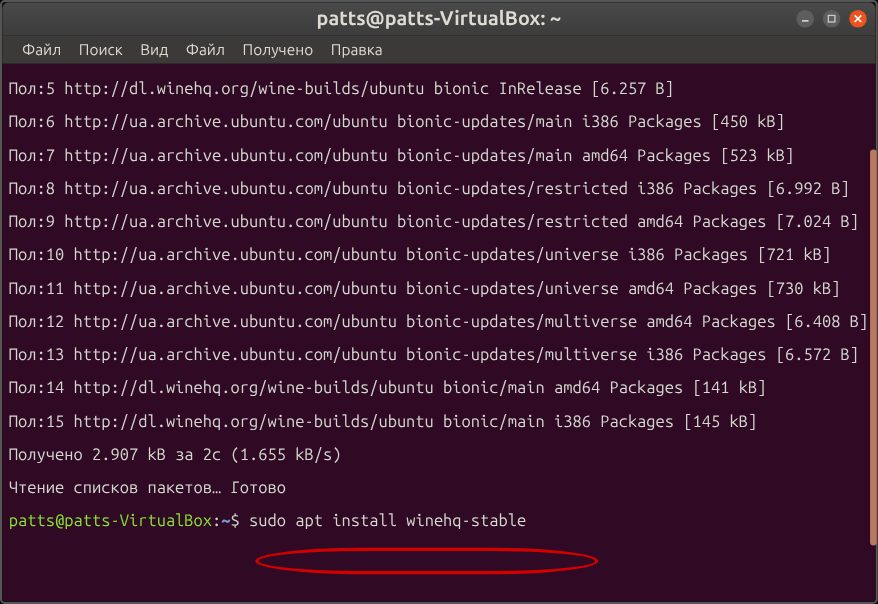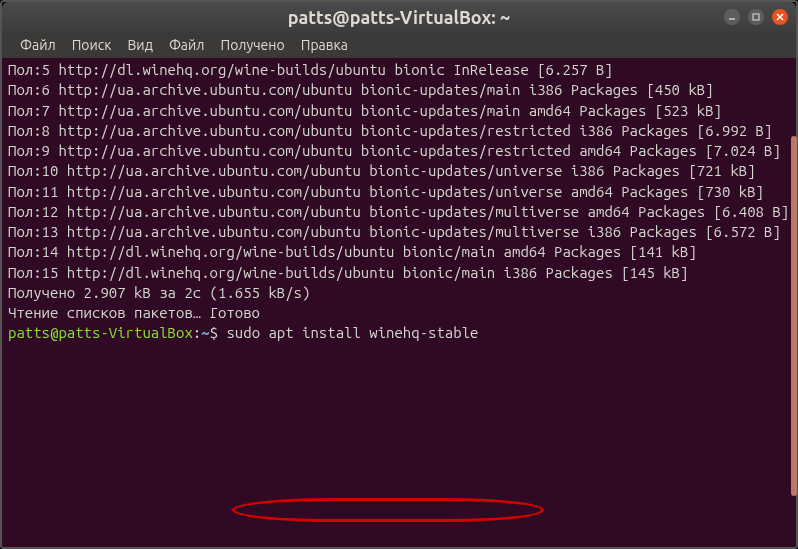--- a/index.html
+++ b/index.html
@@ -73,21 +73,21 @@
   background: #300a24;
   color: #d3d7cf;
   font-size: 15px;
   line-height: 1.35;
   padding: 2px 6px 6px 6px;
   overflow: hidden;
   white-space: pre-wrap;
   word-break: break-all;
   position: relative;
 }
-.terminal-line { display: block; }
+.terminal-line { display: block; margin-top: 10px; }
 .prompt-user { color: #8ae234; font-weight: normal; }
 .prompt-path { color: #729fcf; font-weight: bold; }
 .prompt-dollar { color: #d3d7cf; }
 .highlight-oval {
   position: absolute;
   border: 3px solid #d40000;
   border-radius: 50% / 80%;
   pointer-events: none;
 }
 .scrollbar {

